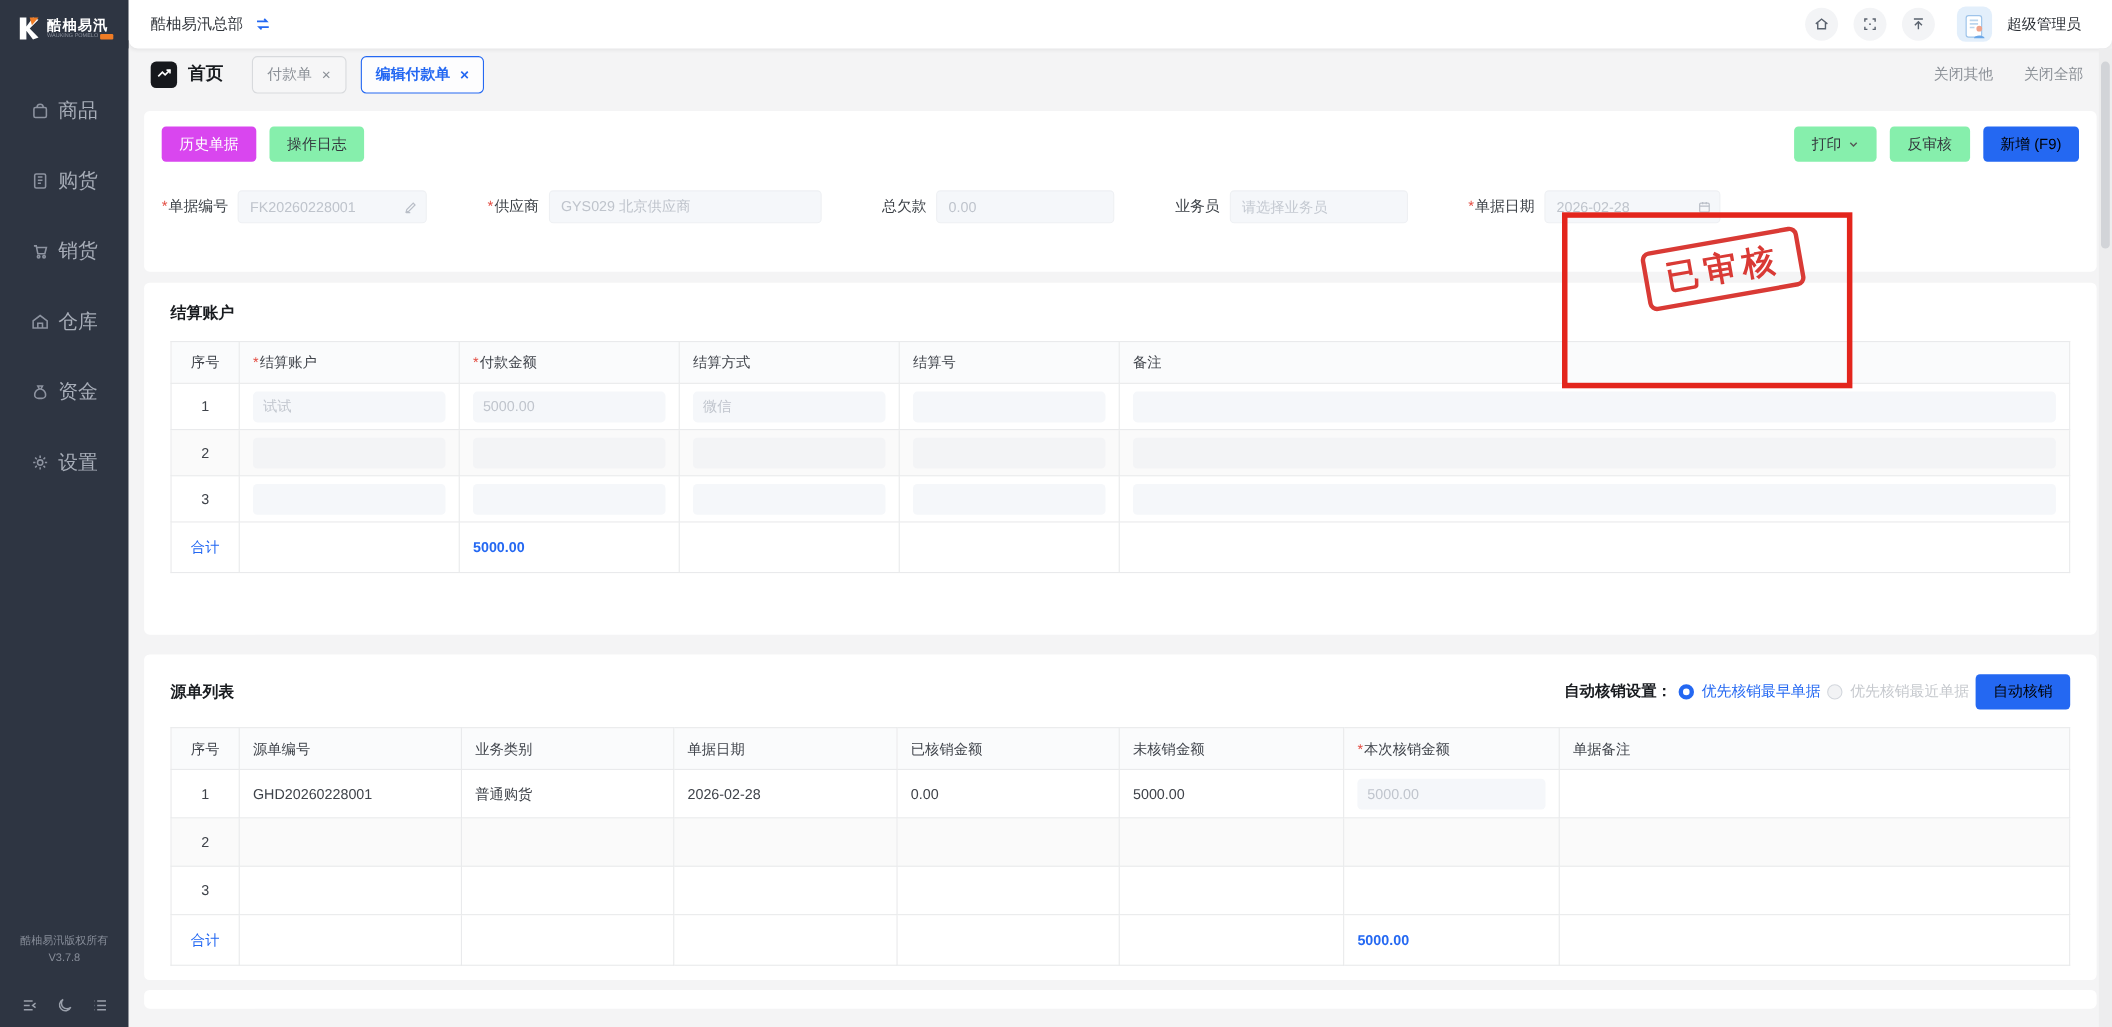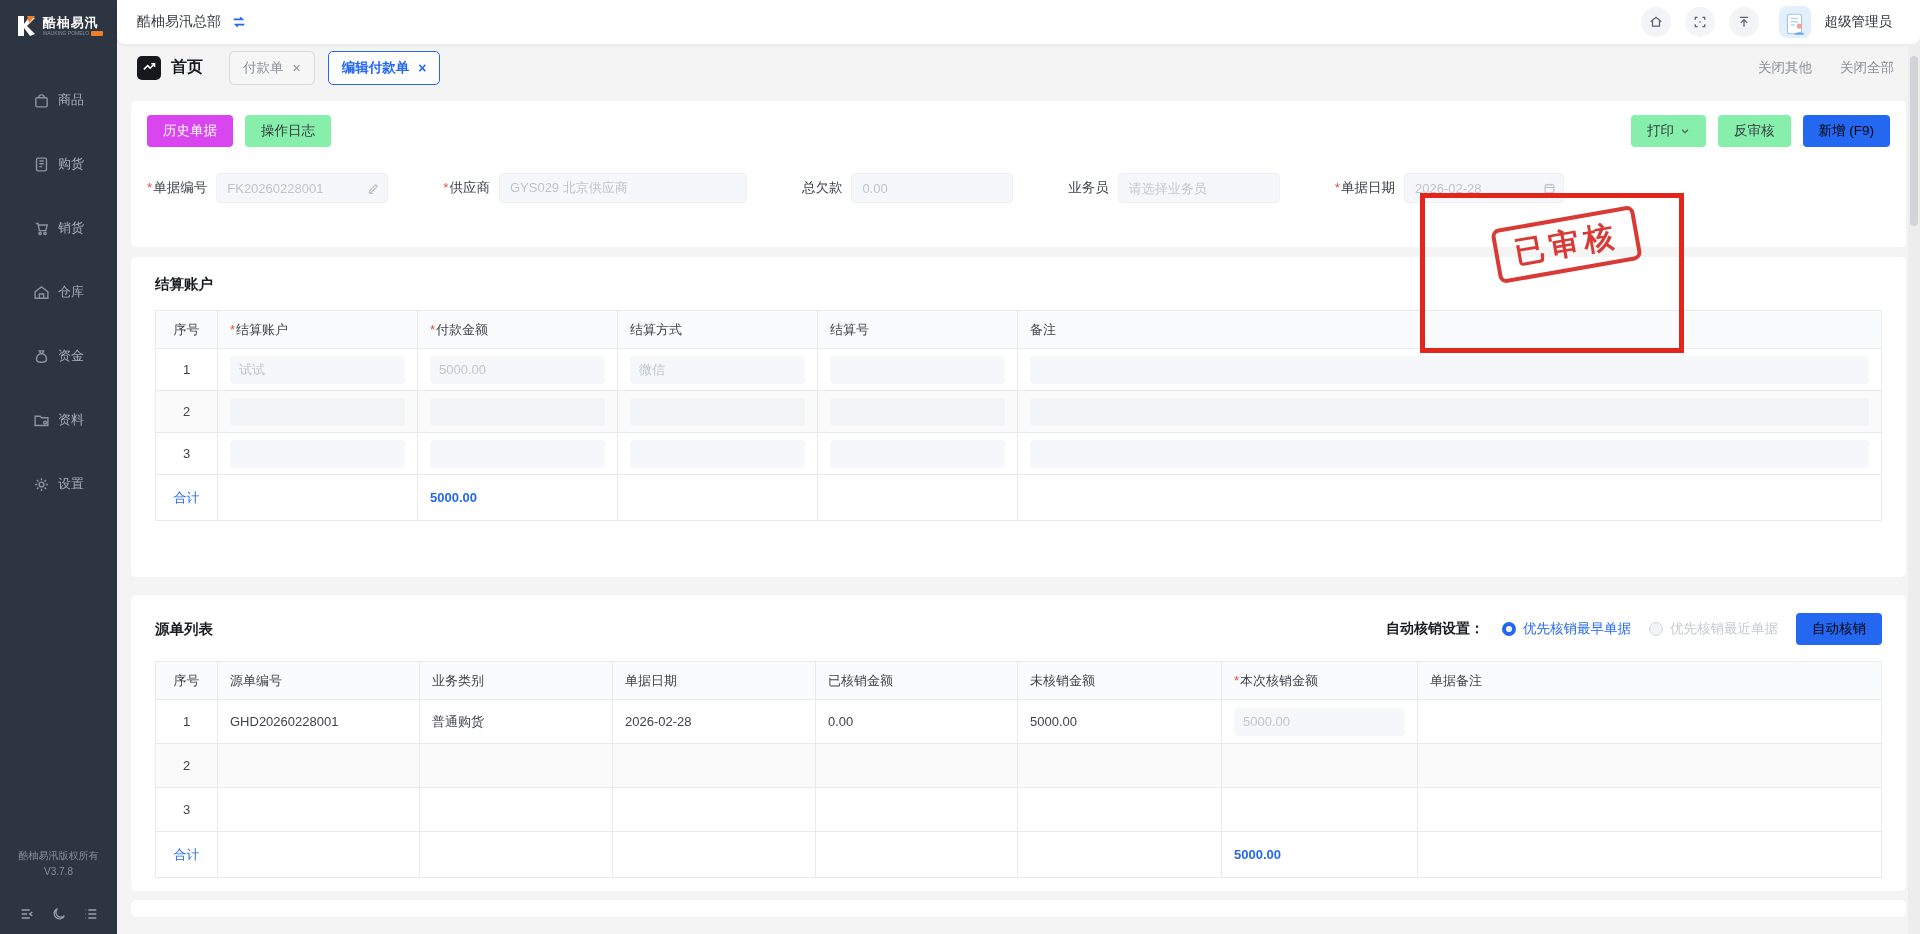--- a/index.html
+++ b/index.html
@@ -11,21 +11,21 @@
   .sidebar { width:117px; background:#2e3542; display:flex; flex-direction:column; flex-shrink:0; }
   .logo { height:46px; display:flex; align-items:center; justify-content:center; gap:5px; padding-top:6px; }
   .logo-mark { width:24px; height:24px; flex-shrink:0; }
   .logo-txt { display:flex; flex-direction:column; line-height:1; }
   .logo-name { color:#fff; font-size:13px; font-weight:bold; letter-spacing:1px; }
   .logo-sub { color:#8a909c; font-size:5px; margin-top:2px; display:flex; align-items:center; gap:2px;}
   .logo-sub i { display:inline-block; width:12px; height:5px; background:#f07c25; border-radius:1px; }
   .menu { margin-top:22px; display:flex; flex-direction:column; }
   .menu-item { height:64px; display:flex; align-items:center; justify-content:center; gap:8px; color:#a7adb8; cursor:pointer; }
   .menu-item svg { width:17px; height:17px; stroke:#8d93a0; }
-  .menu-item span { font-size:13px; }
+  .menu-item span { font-size:18px; }
   .side-footer { margin-top:auto; padding-bottom:12px; text-align:center; }
   .copyright { color:#878d99; font-size:10px; line-height:1.6; }
   .side-icons { margin-top:26px; display:flex; justify-content:center; gap:16px; color:#9aa0ab; }
   .side-icons svg { width:16px; height:16px; stroke:#9aa0ab; cursor:pointer; }
 
   
   .main { flex:1; display:flex; flex-direction:column; min-width:0; }
   .topbar { height:44px; background:#fff; display:flex; align-items:center; padding:0 28px 0 20px; box-shadow:0 1px 4px rgba(0,0,0,.07); position:relative; z-index:3; border-radius:0 0 8px 8px; }
   .company { font-size:14px; color:#33373d; }
   .swap-btn { margin-left:10px; cursor:pointer; display:flex; }
@@ -74,21 +74,21 @@
   .trail svg { width:13px; height:13px; stroke:#b9bec7; }
   .w-docno { width:172px; padding-right:26px; }
   .w-supplier { width:248px; }
   .w-debt { width:162px; }
   .w-sales { width:162px; }
   .w-date { width:160px; padding-right:26px; }
 
   
   .sec-head { display:flex; align-items:center; margin-bottom:16px; }
   .sec-title { font-size:14.5px; font-weight:bold; color:#191c20; }
-  .sec-right { margin-left:auto; display:flex; align-items:center; gap:18px;font-family:Liberation Serif, serif; }
+  .sec-right { margin-left:auto; display:flex; align-items:center; gap:6px;font-family:Liberation Serif, serif; }
   .auto-label { font-weight:bold; color:#191c20; font-size:14px; }
   .radio-opt { display:flex; align-items:center; gap:7px; cursor:pointer; font-size:13.5px; }
   .radio { width:14px; height:14px; border-radius:50%; display:inline-block; }
   .radio.on { border:4px solid #2468f2; background:#fff; }
   .radio.off { border:1px solid #d3d7dd; background:#f2f3f5; }
   .opt-on { color:#2468f2; }
   .opt-off { color:#c6c9ce; }
 
   table { width:100%; border-collapse:collapse; table-layout:fixed; }
   th, td { border:1px solid #e9eaec; padding:0 12px; font-weight:normal; text-align:left; font-size:13px; color:#3f434a; overflow:hidden; white-space:nowrap; }
@@ -158,27 +158,20 @@
             <path d="M9 20v-6h6v6"></path>
           </svg>
         <span>仓库</span>
       </div>
       <div class="menu-item">
         <svg viewBox="0 0 24 24" fill="none" stroke-width="2">
             <path d="M9 4h6l-2 4h-2z"></path>
             <path d="M11 8c-4 1-6 4-6 8a5 4 0 0 0 5 4h4a5 4 0 0 0 5-4c0-4-2-7-6-8"></path>
           </svg>
         <span>资金</span>
-      </div>
-      <div class="menu-item">
-        <svg viewBox="0 0 24 24" fill="none" stroke-width="2">
-            <path d="M3 6h7l2 2h9v11H3z"></path>
-            <circle cx="17" cy="15" r="2"></circle>
-          </svg>
-        <span>资料</span>
       </div>
       <div class="menu-item">
         <svg viewBox="0 0 24 24" fill="none" stroke-width="2">
             <circle cx="12" cy="12" r="3.4"></circle>
             <path d="M12 3v3M12 18v3M3 12h3M18 12h3M5.6 5.6l2.1 2.1M16.3 16.3l2.1 2.1M18.4 5.6l-2.1 2.1M7.7 16.3l-2.1 2.1"></path>
           </svg>
         <span>设置</span>
       </div>
     </nav>
 

